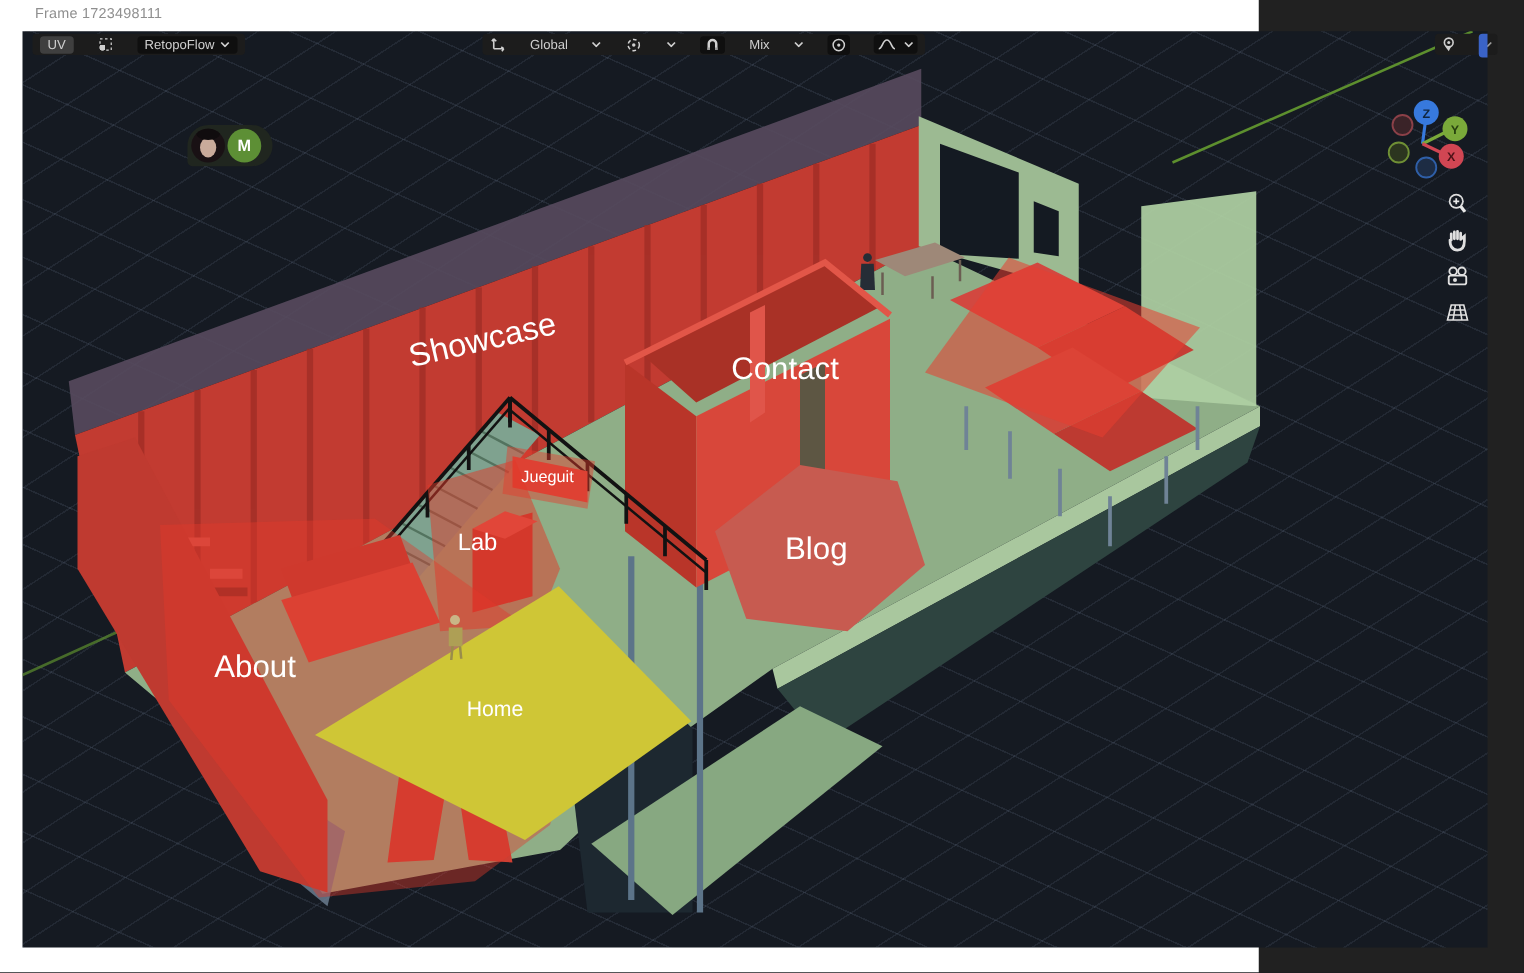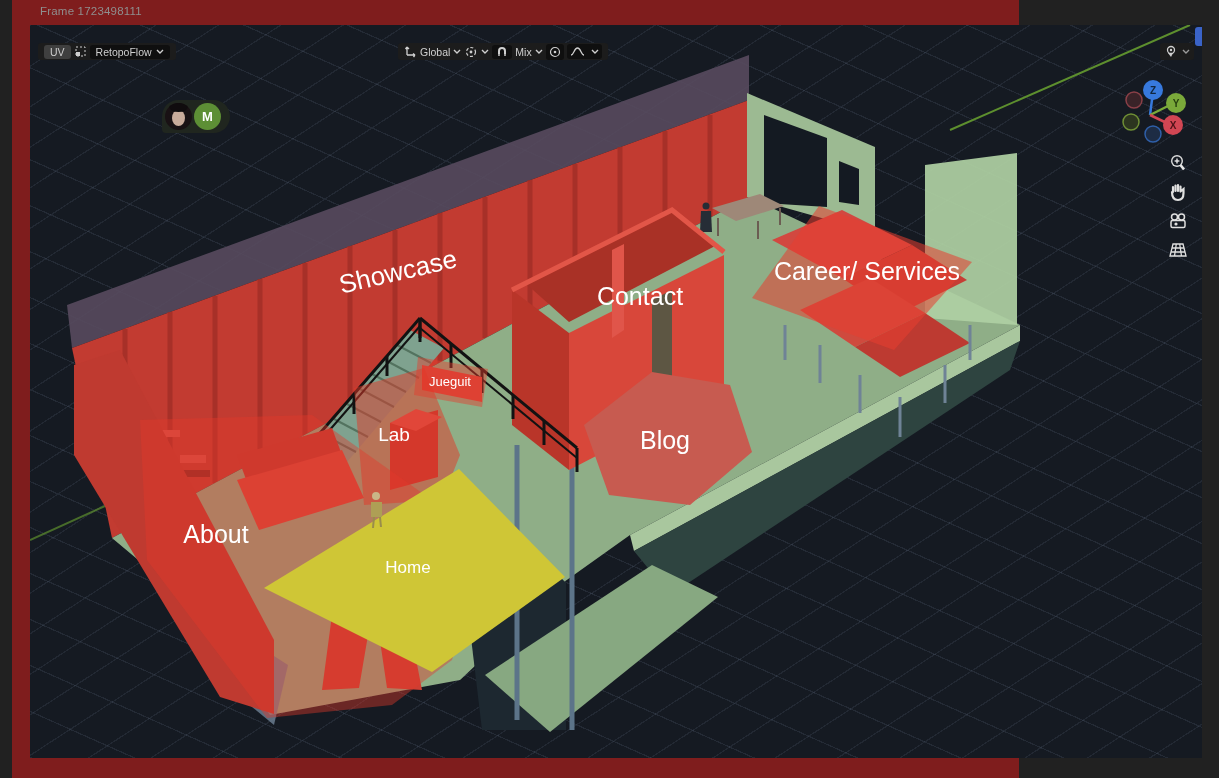--- a/index.html
+++ b/index.html
@@ -1,27 +1,27 @@
 <!DOCTYPE html>
 <html><head>
 <meta charset="utf-8">
 <style>
   html,body{margin:0;padding:0;background:#212121;width:1219px;height:778px;overflow:hidden;
     font-family:"Liberation Sans",sans-serif;}
-  .canvas{position:relative;width:1007px;height:778px;background:#7f1d1d;margin-left:12px;}
+  .canvas{position:relative;width:1007px;height:778px;background:#ffffff;}
   .frame-label{position:absolute;left:28px;top:5px;font-size:11.5px;color:#8f8f8f;letter-spacing:.2px;}
   .viewport{position:absolute;left:18px;top:25px;width:1172px;height:733px;background:#151a22;
     background-image:
       repeating-linear-gradient(24deg, rgba(165,185,220,.10) 0 1.2px, transparent 1.2px 42px),
       repeating-linear-gradient(147deg, rgba(165,185,220,.09) 0 1.2px, transparent 1.2px 34px);}
   .scene{position:absolute;left:0;top:0;}
   .lbl{position:absolute;color:#fff;transform:translate(-50%,-50%);white-space:nowrap;}
   .lbl.rot{transform:translate(-50%,-50%) rotate(-13deg);}
-  .pill{position:absolute;top:18px;height:17px;background:#1c1c1c;border-radius:3px;display:flex;
-    align-items:center;gap:3px;padding:0 6px;color:#cfcfcf;font-size:10.5px;}
+  .pill{position:absolute;top:2px;height:17px;background:#1c1c1c;border-radius:3px;display:flex;
+    align-items:center;gap:19px;padding:0 6px;color:#cfcfcf;font-size:10.5px;}
   .subpill{background:#3f3f3f;border-radius:3px;padding:1px 6px;}
   .subdark{background:#0f0f0f;border-radius:3px;padding:1px 6px;display:flex;align-items:center;gap:4px;text-align:center;}
   .ico{display:flex;align-items:center;}
   .chev svg{display:block}
   .avatar-pill{position:absolute;left:132px;top:75px;width:62px;height:33px;background:#20261f;
     border-radius:17px 17px 17px 4px;display:flex;align-items:center;padding:0 3px;gap:2px;}
   .ava{width:27px;height:27px;border-radius:50%;position:relative;overflow:hidden;background:#191114;}
   .ava::before{content:"";position:absolute;left:7px;top:7px;width:13px;height:16px;border-radius:50%;
     background:#c9ab9b;}
   .ava::after{content:"";position:absolute;left:4px;top:-2px;width:19px;height:11px;border-radius:50%;
@@ -190,21 +190,20 @@
       <g>
         <circle cx="346" cy="471" r="4" fill="#c9b687"></circle>
         <polygon points="341,477 352,477 352,492 341,492" fill="#ae9f55"></polygon>
         <line x1="344" y1="492" x2="343" y2="503" stroke="#9a8d4a" stroke-width="2"></line>
         <line x1="350" y1="492" x2="351" y2="502" stroke="#9a8d4a" stroke-width="2"></line>
       </g>
     </svg>
 
     <div class="lbl rot" style="left:368px;top:247px;font-size:26px;">Showcase</div>
     <div class="lbl" style="left:610px;top:271px;font-size:25px;">Contact</div>
-    <div class="lbl" style="left:837px;top:246px;font-size:25px;">Career/ Services</div>
     <div class="lbl" style="left:635px;top:415px;font-size:25px;">Blog</div>
     <div class="lbl" style="left:364px;top:410px;font-size:19px;">Lab</div>
     <div class="lbl" style="left:420px;top:356px;font-size:13px;font-weight:normal;">Jueguit</div>
     <div class="lbl" style="left:186px;top:509px;font-size:25px;">About</div>
     <div class="lbl" style="left:378px;top:543px;font-size:17px;">Home</div>
 
     <div class="pill" style="left:8px;">
       <span class="subpill">UV</span>
       <span class="ico">
         <svg width="13" height="13">

